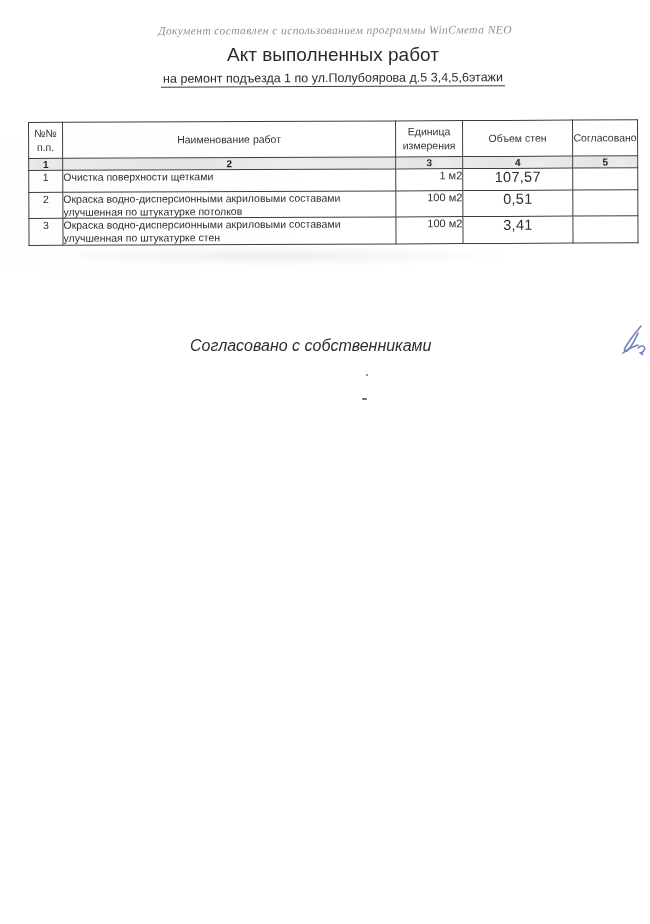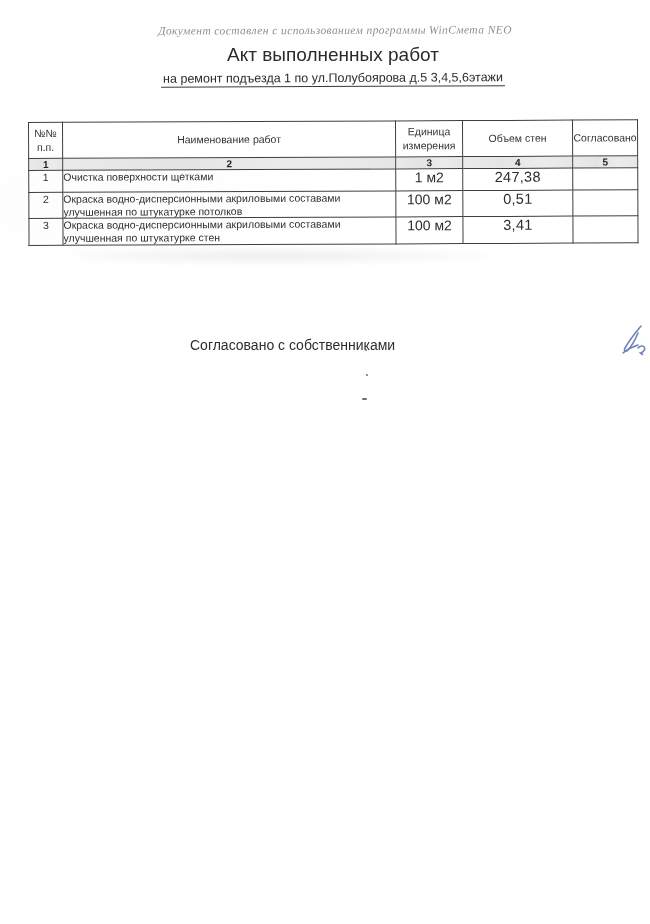--- a/index.html
+++ b/index.html
@@ -83,29 +83,30 @@
     vertical-align: middle;
     line-height: 1;
     color: #222;
   }
   tr.data-row td { vertical-align: top; }
   tr.row-1 { height: 22px; }
   tr.row-2 { height: 26px; }
   tr.row-3 { height: 27px; }
   td.c-num   { text-align: center; font-size: 10.5px; padding-top: 1px; }
   td.c-name  { font-size: 10.5px; line-height: 1.2; padding: 1px 4px 0 4px; }
-  td.c-unit  { text-align: center; font-size: 14px; padding-top: 1px; }
+  td.c-unit  { text-align: right; font-size: 11px; padding-top: 1px; }
   td.c-vol   { text-align: center; font-size: 14.5px; padding-top: 2px; letter-spacing: 0.3px; }
   td.c-note  { }
 
   
   .agreement {
     position: absolute; left: 190px; top: 337px;
-    font-size: 14px;
+    font-size: 16px;
     color: #2e2e2e;
+    font-style: italic;
   }
 
   
   .scan-dot { position: absolute; background: #6f6f6f; border-radius: 50%; }
   .dot-1 { left: 365px; top: 349px; width: 2px; height: 2px; }
   .dot-2 { left: 366px; top: 374px; width: 2px; height: 2px; }
   .dot-3 { left: 362px; top: 398px; width: 5px; height: 2px; border-radius: 1px; }
 
   
   .pen-mark { position: absolute; left: 616px; top: 321px; width: 34px; height: 42px; }
@@ -153,21 +154,21 @@
         <td>1</td>
         <td>2</td>
         <td>3</td>
         <td>4</td>
         <td>5</td>
       </tr>
       <tr class="data-row row-1">
         <td class="c-num">1</td>
         <td class="c-name">Очистка поверхности щетками</td>
         <td class="c-unit">1 м2</td>
-        <td class="c-vol">247,38</td>
+        <td class="c-vol">107,57</td>
         <td class="c-note"></td>
       </tr>
       <tr class="data-row row-2">
         <td class="c-num">2</td>
         <td class="c-name">Окраска водно-дисперсионными акриловыми составами улучшенная по штукатурке потолков</td>
         <td class="c-unit">100 м2</td>
         <td class="c-vol">0,51</td>
         <td class="c-note"></td>
       </tr>
       <tr class="data-row row-3">

